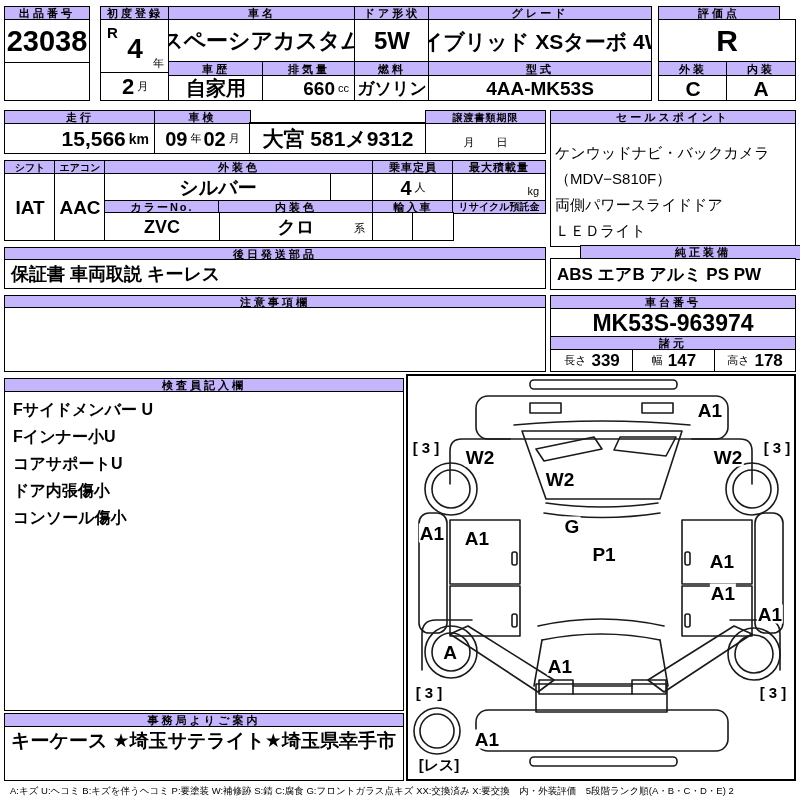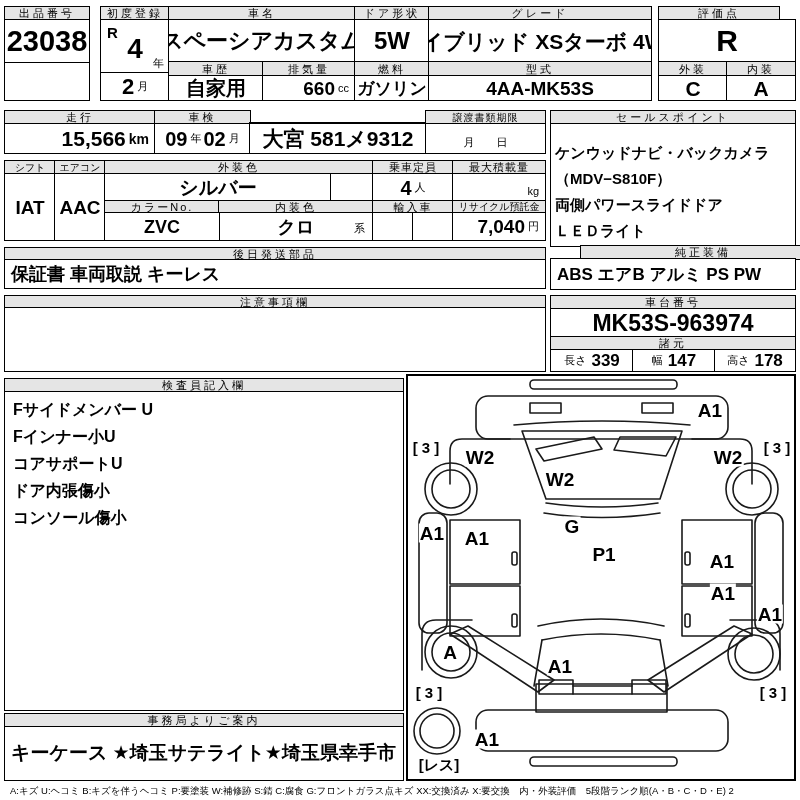--- a/index.html
+++ b/index.html
@@ -1,33 +1,33 @@
 <!DOCTYPE html>
 <html><head>
 <meta charset="utf-8">
 <style>
   html,body{margin:0;padding:0;background:#fff;}
   .sheet{position:relative;width:800px;height:800px;background:#fff;
          font-family:"Liberation Sans","DejaVu Sans",sans-serif;color:#000;overflow:hidden;}
   .cell{position:absolute;box-sizing:border-box;border:1.5px solid #000;background:#fff;
         display:flex;align-items:center;justify-content:center;overflow:hidden;line-height:1;}
-  .hdr{background:#e5e5e5;font-size:11px;letter-spacing:3px;font-weight:normal;white-space:nowrap;}
+  .hdr{background:#c4b5fd;font-size:11px;letter-spacing:3px;font-weight:bold;white-space:nowrap;}
   .val{font-weight:bold;}
   .left{justify-content:flex-start;padding-left:6px;}
   .right{justify-content:flex-end;padding-right:6px;}
-  .top{align-items:flex-start;padding-top:16px;}
+  .top{align-items:flex-start;padding-top:4px;}
   .sfx{font-size:11px;font-weight:normal;margin-left:3px;}
   .noborder{border:none;}
   .diagram{position:absolute;left:406px;top:374px;width:390px;height:407px;border:2px solid #000;
            box-sizing:border-box;background:#fff;}
   .marker{position:absolute;transform:translate(-50%,-50%);font-weight:bold;font-size:19px;
           background:#fff;padding:0 1px;white-space:nowrap;line-height:1;}
   .marker.sm{font-size:15px;}
   .insp-line{font-weight:bold;font-size:16px;line-height:27px;white-space:nowrap;}
-  .sales-line{font-weight:bold;font-size:15px;line-height:26px;white-space:nowrap;}
+  .sales-line{font-weight:normal;font-size:15px;line-height:26px;white-space:nowrap;}
   svg{display:block;}
 </style>
 </head>
 <body>
 
 <div class="sheet">
 
   <div class="cell hdr" style="left:4px;top:6px;width:86px;height:15px">出品番号</div>
   <div class="cell val" style="left:4px;top:19px;width:86px;height:45px;font-size:29px">23038</div>
   <div class="cell" style="left:4px;top:62px;width:86px;height:39px"></div>
@@ -122,24 +122,20 @@
   <div class="cell hdr" style="left:372px;top:200px;width:82px;height:14px;letter-spacing:2px">輸入車</div>
   <div class="cell hdr" style="left:452px;top:200px;width:94px;height:14px;letter-spacing:0;font-size:10px">リサイクル預託金</div>
 
   <div class="cell val" style="left:218px;top:212px;width:156px;height:29px">
     <span style="font-size:18px">クロ</span>
     <span style="position:absolute;right:8px;bottom:6px;font-size:11px;font-weight:normal">系</span>
   </div>
   <div class="cell val" style="left:104px;top:212px;width:116px;height:29px;font-size:18px">ZVC</div>
   <div class="cell" style="left:372px;top:212px;width:42px;height:29px"></div>
   <div class="cell" style="left:412px;top:212px;width:42px;height:29px"></div>
-  <div class="cell val right" style="left:452px;top:212px;width:94px;height:29px">
-    <span style="font-size:19px">7,040</span>
-    <span class="sfx">円</span>
-  </div>
 
   <div class="cell hdr" style="left:4px;top:247px;width:542px;height:14px">後日発送部品</div>
   <div class="cell hdr" style="left:4px;top:295px;width:542px;height:14px">注意事項欄</div>
 
   <div class="cell val left" style="left:4px;top:259px;width:542px;height:30px;font-size:18px">保証書 車両取説 キーレス</div>
   <div class="cell" style="left:4px;top:307px;width:542px;height:65px"></div>
 
   <div class="cell hdr" style="left:550px;top:295px;width:246px;height:15px">車台番号</div>
   <div class="cell val" style="left:550px;top:308px;width:246px;height:30px;font-size:23px">MK53S-963974</div>
   <div class="cell hdr" style="left:550px;top:336px;width:246px;height:15px">諸元</div>

